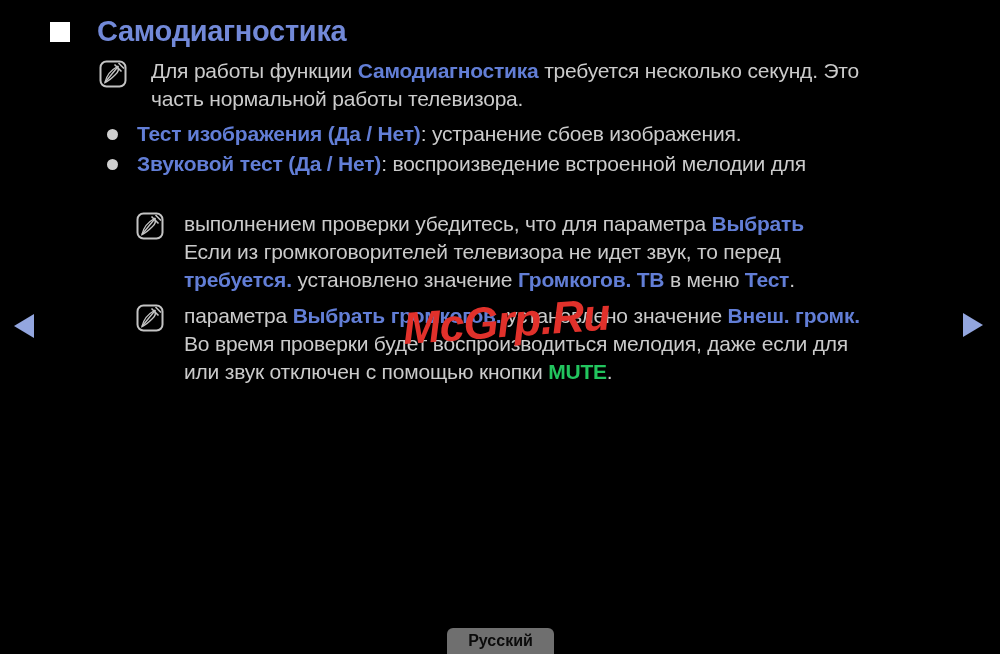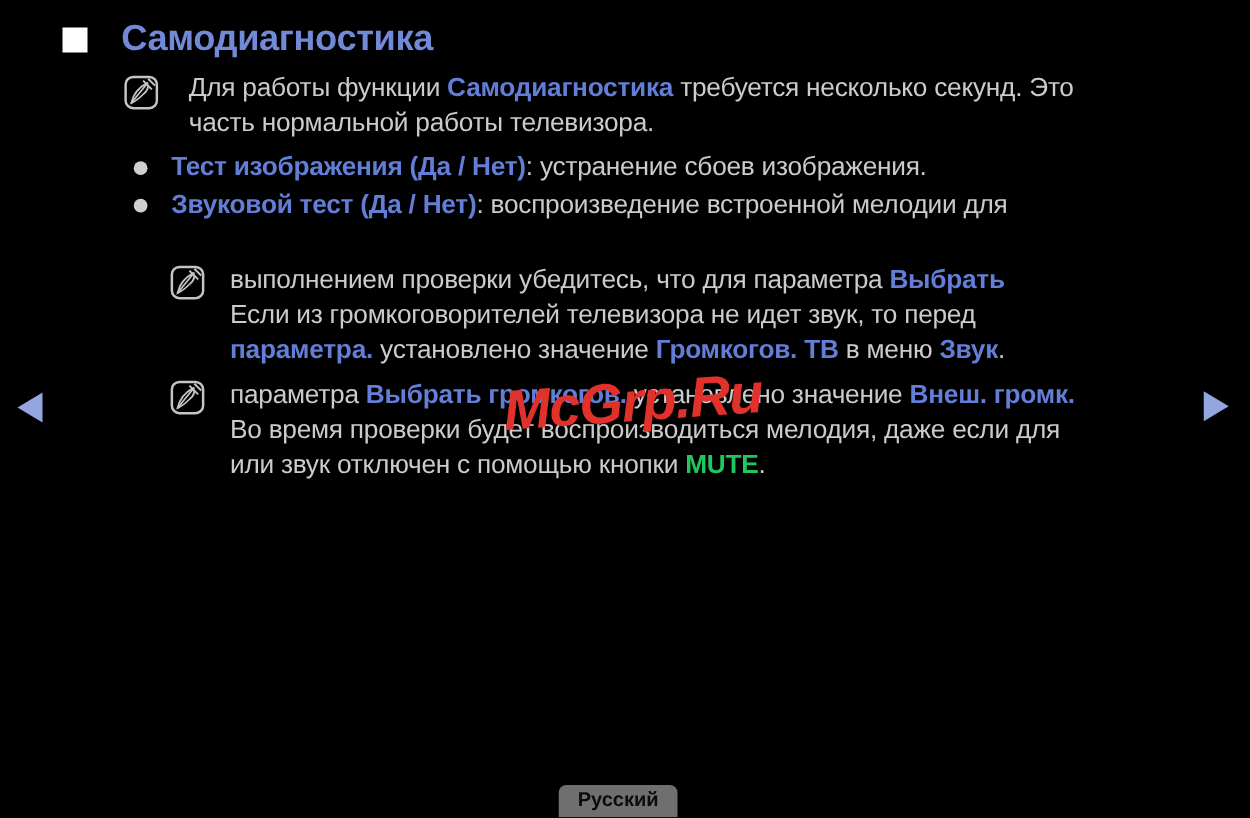--- a/index.html
+++ b/index.html
@@ -76,21 +76,21 @@
   .arrow-right {
     left: 963px; top: 313px;
     border-top: 12px solid transparent;
     border-bottom: 12px solid transparent;
     border-left: 20px solid #93a6df;
   }
 
   
   .lang-tab {
     left: 447px; top: 628px;
-    width: 95px; height: 26px;
+    width: 107px; height: 26px;
     background: #6f6f6f;
     border-radius: 6px 6px 0 0;
     color: #0b0b0b;
     font-size: 16px;
     font-weight: 700;
     text-align: center;
     line-height: 25px;
     cursor: pointer;
   }
 </style>
@@ -131,21 +131,21 @@
       <rect x="1.5" y="1.5" width="25" height="25" rx="6" stroke="#c4c4c4" stroke-width="2"></rect>
       <path d="M6 22.5 C 7.5 15.5, 12 10, 18.5 6.5 C 20 9, 19.5 12, 16 15 C 12.5 18.5, 8.5 21.5, 6 22.5 Z" stroke="#c4c4c4" stroke-width="1.4"></path>
       <path d="M6 22.5 C 10 17.5, 14.5 12, 19.5 6" stroke="#c4c4c4" stroke-width="1.4"></path>
       <path d="M15.5 4.5 L 22.5 11.5" stroke="#c4c4c4" stroke-width="1.6"></path>
       <path d="M19.5 3 L 25 8.5" stroke="#c4c4c4" stroke-width="1.6"></path>
     </svg>
   </span>
   <div class="abs textblock note1-text">
       <div class="tline"><span>выполнением проверки убедитесь, что для параметра </span><span class="seg-b">Выбрать</span></div>
       <div class="tline"><span>Если из громкоговорителей телевизора не идет звук, то перед</span></div>
-      <div class="tline"><span class="seg-b">параметра.</span><span> установлено значение </span><span class="seg-b">Громкогов. ТВ</span><span> в меню </span><span class="seg-b">Звук</span><span>.</span></div>
+      <div class="tline"><span class="seg-b">требуется.</span><span> установлено значение </span><span class="seg-b">Громкогов. ТВ</span><span> в меню </span><span class="seg-b">Тест</span><span>.</span></div>
     </div>
 
   <span class="abs note-icon note-icon-2">
     <svg width="28" height="28" viewBox="0 0 28 28" fill="none">
       <rect x="1.5" y="1.5" width="25" height="25" rx="6" stroke="#c4c4c4" stroke-width="2"></rect>
       <path d="M6 22.5 C 7.5 15.5, 12 10, 18.5 6.5 C 20 9, 19.5 12, 16 15 C 12.5 18.5, 8.5 21.5, 6 22.5 Z" stroke="#c4c4c4" stroke-width="1.4"></path>
       <path d="M6 22.5 C 10 17.5, 14.5 12, 19.5 6" stroke="#c4c4c4" stroke-width="1.4"></path>
       <path d="M15.5 4.5 L 22.5 11.5" stroke="#c4c4c4" stroke-width="1.6"></path>
       <path d="M19.5 3 L 25 8.5" stroke="#c4c4c4" stroke-width="1.6"></path>
     </svg>

